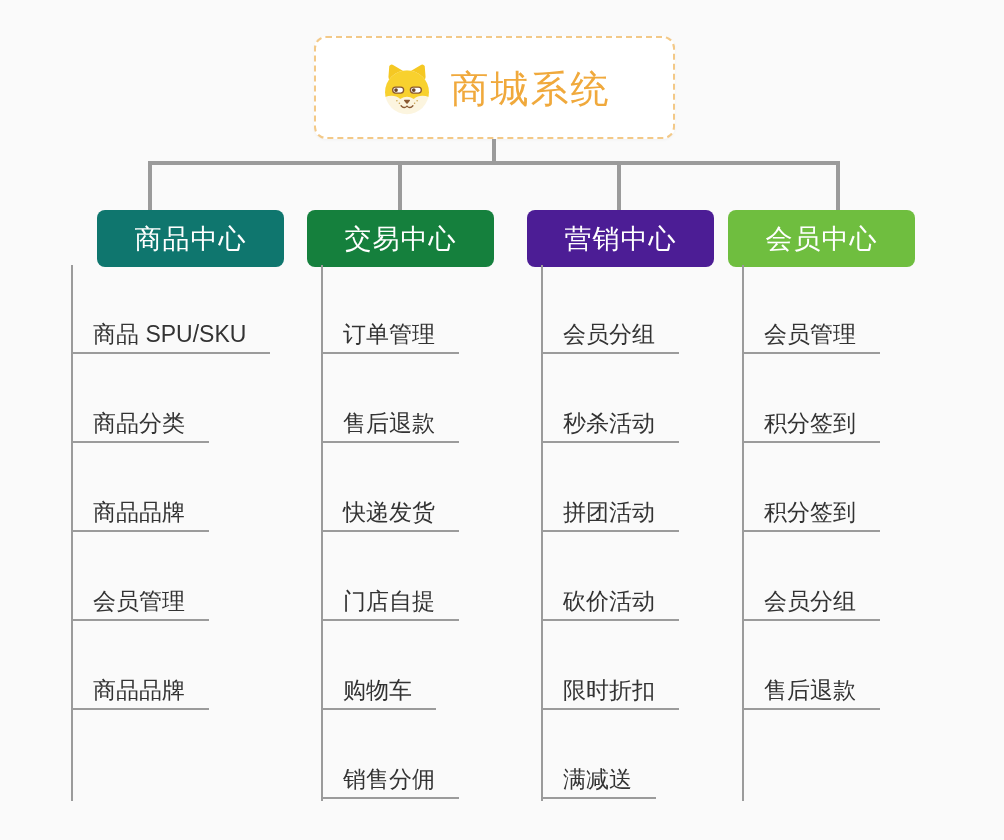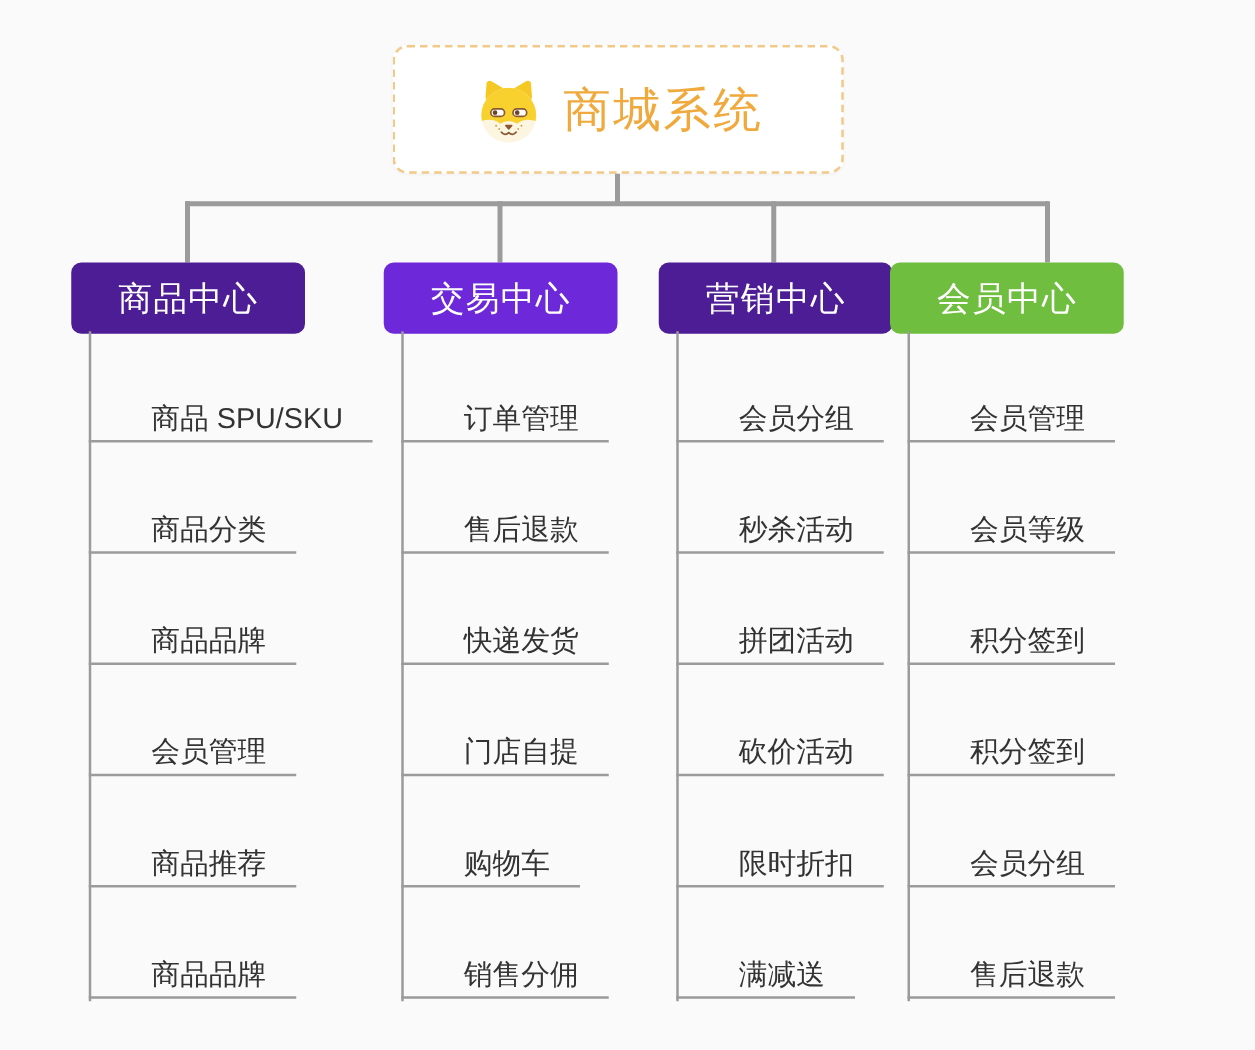--- a/index.html
+++ b/index.html
@@ -42,40 +42,40 @@
   .drop-1{left:148px;}
   .drop-2{left:398px;}
   .drop-3{left:617px;}
   .drop-4{left:836px;}
 
   
   .branch{position:absolute;top:210px;width:187px;}
   .branch-1{left:57px;}
   .branch-2{left:307px;}
   .branch-3{left:527px;}
-  .branch-4{left:712px;}
+  .branch-4{left:728px;}
   .branch-box{
     width:187px;height:57px;border-radius:8px;
     display:flex;align-items:center;justify-content:center;
     color:#ffffff;font-size:27px;letter-spacing:1px;
     cursor:pointer;
   }
   .trunk{
     position:absolute;left:14px;top:55px;width:2px;height:536px;
     background:var(--line);
   }
   .leaf-list{
     position:absolute;left:14px;top:55px;
     list-style:none;
   }
   .leaf{
     height:89px;
     display:flex;align-items:flex-end;
     width:fit-content;
-    padding:0 24px 5px 50px;
+    padding:0 24px 5px 22px;
     border-bottom:2px solid var(--line);
     white-space:nowrap;
     cursor:pointer;
   }
   .leaf-label{
     font-size:23px;color:var(--leaf-text);line-height:1.15;
   }
 </style>
 </head>
 <body>
@@ -117,53 +117,50 @@
 
   <div class="line root-drop"></div>
   <div class="line bus"></div>
   <div class="line drop drop-1"></div>
   <div class="line drop drop-2"></div>
   <div class="line drop drop-3"></div>
   <div class="line drop drop-4"></div>
 
   <div>
   <div class="branch branch-1">
-    <div class="branch-box" style="background: #4c1d95;">
+    <div class="branch-box" style="background: #0f766e; margin-left: 40px;">
       <span class="branch-label">商品中心</span>
     </div>
     <div class="trunk"></div>
     <ul class="leaf-list">
   <li class="leaf">
     <span class="leaf-label">商品 SPU/SKU</span>
   </li>
 
   <li class="leaf">
     <span class="leaf-label">商品分类</span>
   </li>
 
   <li class="leaf">
     <span class="leaf-label">商品品牌</span>
   </li>
 
   <li class="leaf">
     <span class="leaf-label">会员管理</span>
   </li>
 
-  <li class="leaf">
-    <span class="leaf-label">商品推荐</span>
-  </li>
 
   <li class="leaf">
     <span class="leaf-label">商品品牌</span>
   </li>
 </ul>
   </div>
 
   <div class="branch branch-2">
-    <div class="branch-box" style="background: #6d28d9;">
+    <div class="branch-box" style="background: #15803d;">
       <span class="branch-label">交易中心</span>
     </div>
     <div class="trunk"></div>
     <ul class="leaf-list">
   <li class="leaf">
     <span class="leaf-label">订单管理</span>
   </li>
 
   <li class="leaf">
     <span class="leaf-label">售后退款</span>
@@ -222,23 +219,20 @@
   <div class="branch branch-4">
     <div class="branch-box" style="background: rgb(111, 190, 63);">
       <span class="branch-label">会员中心</span>
     </div>
     <div class="trunk"></div>
     <ul class="leaf-list">
   <li class="leaf">
     <span class="leaf-label">会员管理</span>
   </li>
 
-  <li class="leaf">
-    <span class="leaf-label">会员等级</span>
-  </li>
 
   <li class="leaf">
     <span class="leaf-label">积分签到</span>
   </li>
 
   <li class="leaf">
     <span class="leaf-label">积分签到</span>
   </li>
 
   <li class="leaf">

